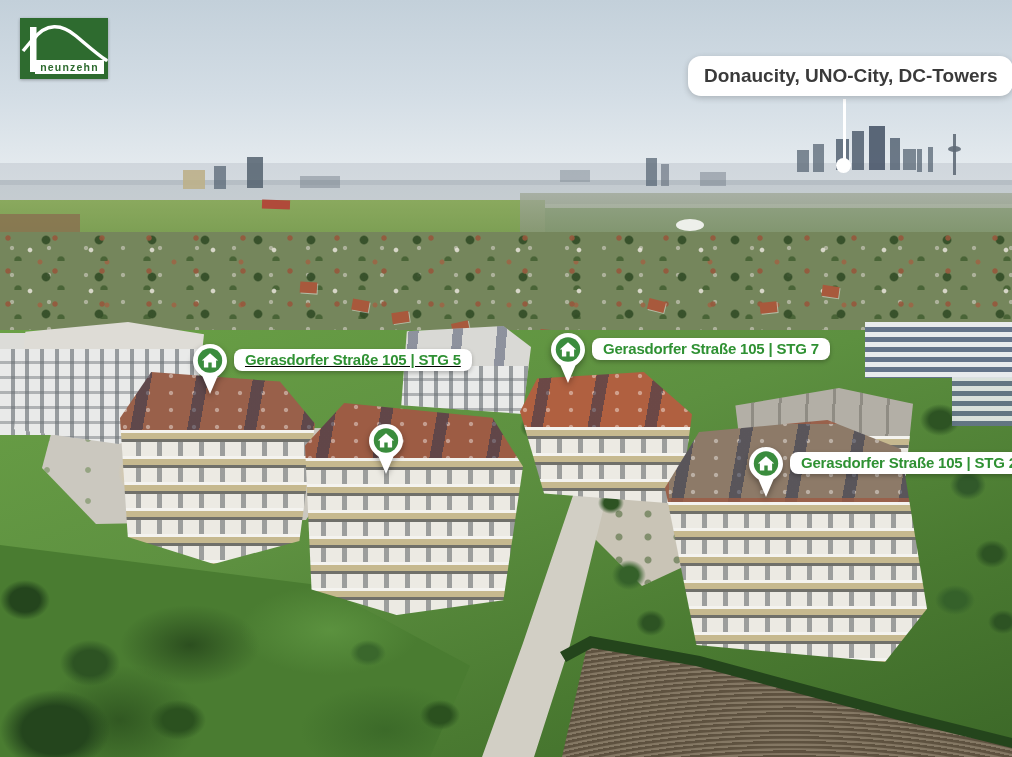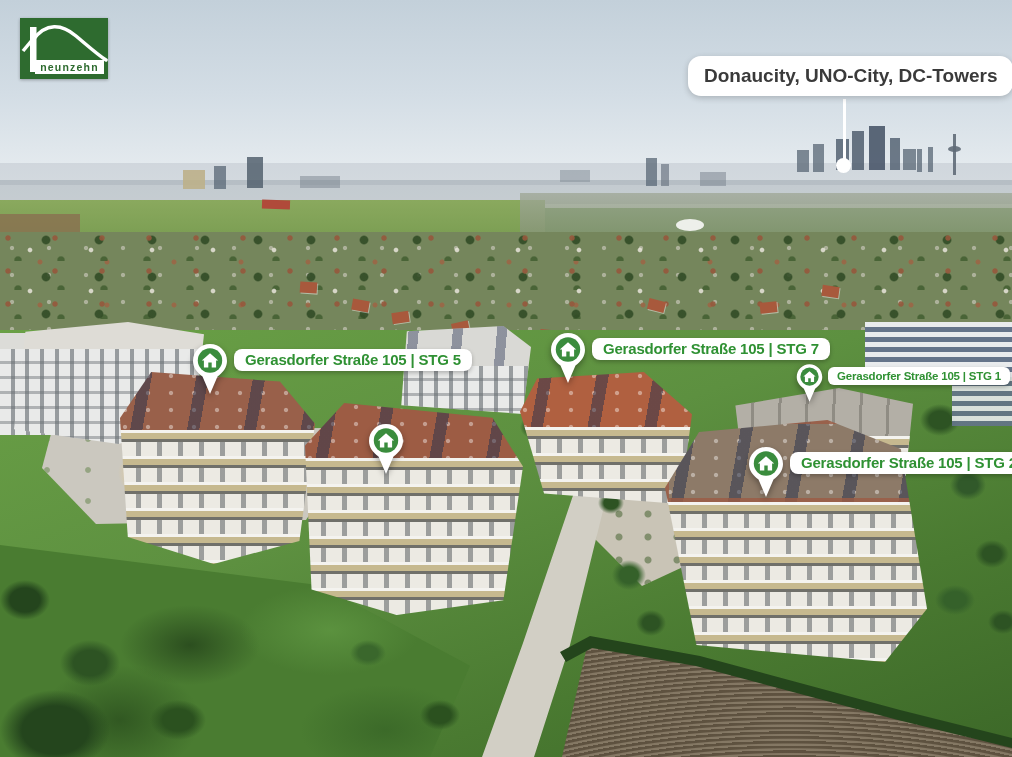--- a/index.html
+++ b/index.html
@@ -204,21 +204,21 @@
   .marker{position:absolute;display:flex;align-items:flex-start;}
   .pin{width:36px;height:52px;flex:0 0 auto;filter:drop-shadow(0 3px 3px rgba(0,0,0,.35));}
   .pin svg{display:block;width:100%;height:100%;}
   .pin-ring{fill:var(--marker-green,#3a8c3d);}
   .tag{background:#fff;color:var(--label-text-green,#2f9133);font-weight:bold;font-size:15px;
        line-height:20px;padding:1px 11px;border-radius:8px;white-space:nowrap;margin-left:6px;
        margin-top:6px;box-shadow:0 2px 4px rgba(0,0,0,.25);letter-spacing:-.2px;}
   .marker--small .pin{width:27px;height:40px;}
   .marker--small .tag{font-size:11.5px;line-height:16px;padding:1px 9px;margin-left:5px;
        margin-top:4px;border-radius:6px;}
-  .m-stg5{left:192px;top:343px;}
+  .m-stg5{left:192px;top:343px;text-decoration:underline;}
   .m-stg3{left:550px;top:332px;}
   .m-stg1{left:796px;top:363px;}
   .m-stg4{left:368px;top:423px;}
   .m-stg2{left:748px;top:446px;}
 </style>
 </head>
 <body>
 
 <div class="stage">
 
@@ -337,30 +337,20 @@
   <div class="marker m-stg3">
     <div class="pin">
       <svg viewBox="0 0 36 52">
           <path d="M18 1 C27.5 1 35 8.5 35 18 C35 24.5 31 29.5 25.5 33.5 L18 51 L10.5 33.5 C5 29.5 1 24.5 1 18 C1 8.5 8.5 1 18 1 Z" fill="#fff"></path>
           <circle class="pin-ring" cx="18" cy="17.5" r="12.2"></circle>
           <path d="M18 10.2 L26.2 17.4 L24.1 17.4 L24.1 24.6 L19.7 24.6 L19.7 19.6 L16.3 19.6 L16.3 24.6 L11.9 24.6 L11.9 17.4 L9.8 17.4 Z" fill="#fff"></path>
         </svg>
     </div>
     <div class="tag">Gerasdorfer Straße 105 | STG 7</div>
   </div>
-  <div class="marker marker--small m-stg1">
-    <div class="pin">
-      <svg viewBox="0 0 36 52">
-          <path d="M18 1 C27.5 1 35 8.5 35 18 C35 24.5 31 29.5 25.5 33.5 L18 51 L10.5 33.5 C5 29.5 1 24.5 1 18 C1 8.5 8.5 1 18 1 Z" fill="#fff"></path>
-          <circle class="pin-ring" cx="18" cy="17.5" r="12.2"></circle>
-          <path d="M18 10.2 L26.2 17.4 L24.1 17.4 L24.1 24.6 L19.7 24.6 L19.7 19.6 L16.3 19.6 L16.3 24.6 L11.9 24.6 L11.9 17.4 L9.8 17.4 Z" fill="#fff"></path>
-        </svg>
-    </div>
-    <div class="tag">Gerasdorfer Straße 105 | STG 1</div>
-  </div>
   <div class="marker m-stg4">
     <div class="pin">
       <svg viewBox="0 0 36 52">
           <path d="M18 1 C27.5 1 35 8.5 35 18 C35 24.5 31 29.5 25.5 33.5 L18 51 L10.5 33.5 C5 29.5 1 24.5 1 18 C1 8.5 8.5 1 18 1 Z" fill="#fff"></path>
           <circle class="pin-ring" cx="18" cy="17.5" r="12.2"></circle>
           <path d="M18 10.2 L26.2 17.4 L24.1 17.4 L24.1 24.6 L19.7 24.6 L19.7 19.6 L16.3 19.6 L16.3 24.6 L11.9 24.6 L11.9 17.4 L9.8 17.4 Z" fill="#fff"></path>
         </svg>
     </div>
   </div>
   <div class="marker m-stg2">

